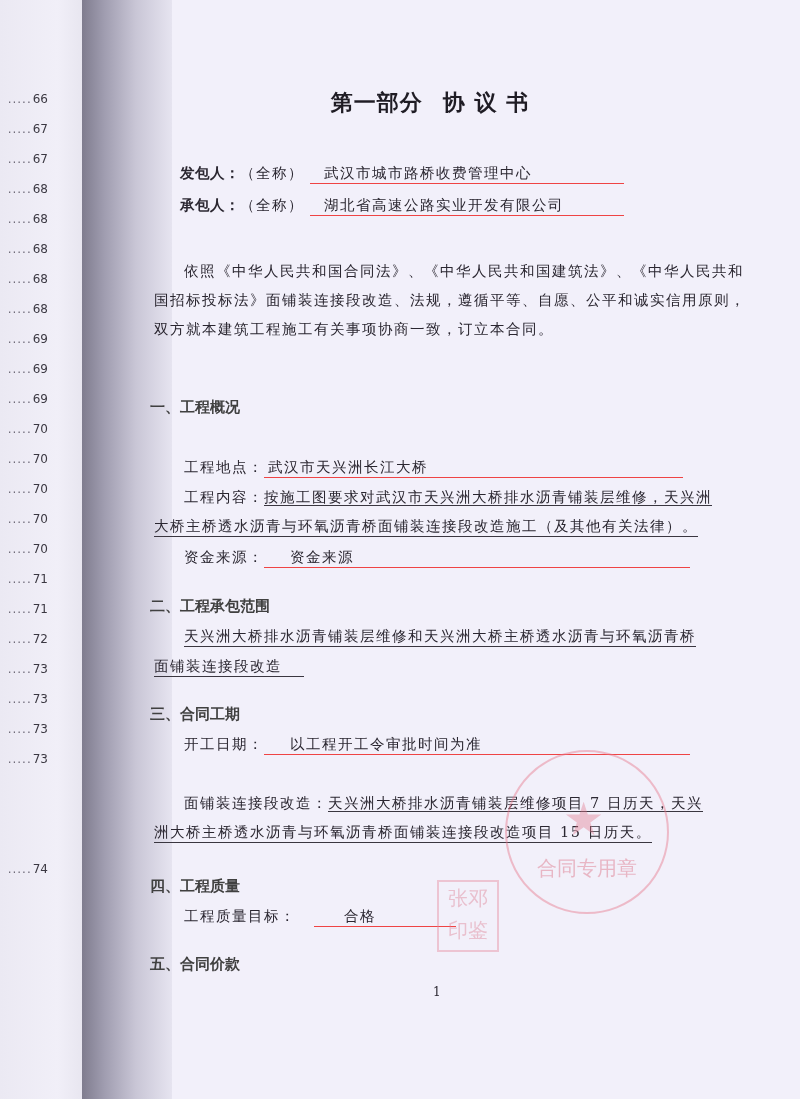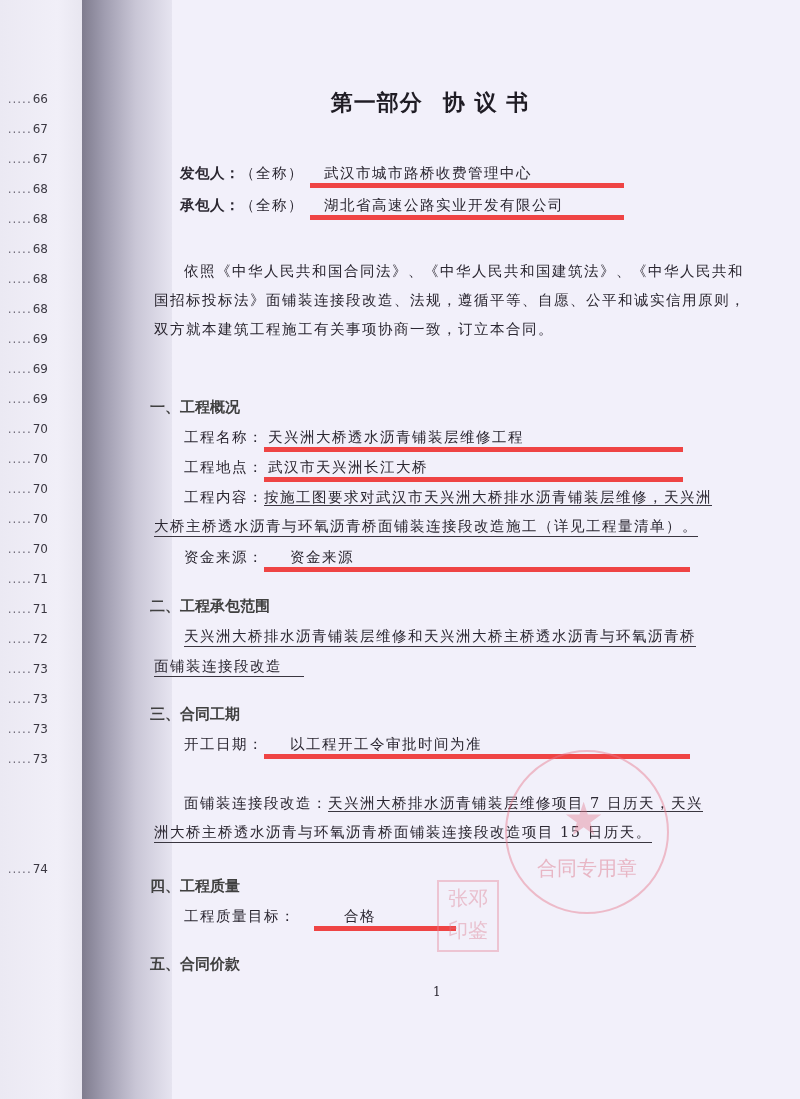--- a/index.html
+++ b/index.html
@@ -29,21 +29,21 @@
   }
   .title {
     position: absolute; top: 88px; left: 0; width: 560px; text-align: center;
     font-family: "DejaVu Sans", sans-serif; font-weight: bold; font-size: 22px;
     letter-spacing: 1px; color: #1f1c24;
   }
   .title .gap { display: inline-block; width: 20px; }
   .line { position: absolute; font-size: 14.5px; white-space: nowrap; letter-spacing: 1.5px; }
   .bold { font-family: "DejaVu Sans", sans-serif; font-weight: bold; letter-spacing: 0.5px; }
   .fill {
-    display: inline-block; border-bottom: 5px solid #ef4444; padding-left: 14px;
+    display: inline-block; border-bottom: 1px solid #ef4444; padding-left: 14px;
   }
   .ul { border-bottom: 1px solid #3a3640; }
   .heading { position: absolute; left: 0; font-family: "DejaVu Sans", sans-serif; font-weight: bold; font-size: 15px; color: #404040; }
   .pageno { position: absolute; left: 283px; top: 985px; font-size: 12px; color: #2a2630; }
   .seal {
     position: absolute; left: 505px; top: 750px; width: 160px; height: 160px;
     border: 2px solid rgba(230,120,140,0.45); border-radius: 50%;
   }
   .seal-text {
     position: absolute; left: 0; bottom: 30px; width: 160px; text-align: center;
@@ -102,30 +102,27 @@
   <div class="line" style="left:30px; top:196px;">
     <span class="bold">承包人：</span><span>（全称）</span>
     <span class="fill" style="width:300px;">湖北省高速公路实业开发有限公司</span>
   </div>
 
   <div class="line" style="left:34px; top:262px;">依照《中华人民共和国合同法》、《中华人民共和国建筑法》、《中华人民共和</div>
   <div class="line" style="left:4px; top:291px;">国招标投标法》面铺装连接段改造、法规，遵循平等、自愿、公平和诚实信用原则，</div>
   <div class="line" style="left:4px; top:320px;">双方就本建筑工程施工有关事项协商一致，订立本合同。</div>
 
   <div class="heading" style="top:398px;">一、工程概况</div>
-  <div class="line" style="left:34px; top:428px;">
-    <span>工程名称：</span><span class="fill" style="width:415px; padding-left:4px;">天兴洲大桥透水沥青铺装层维修工程</span>
-  </div>
   <div class="line" style="left:34px; top:458px;">
     <span>工程地点：</span><span class="fill" style="width:415px; padding-left:4px;">武汉市天兴洲长江大桥</span>
   </div>
   <div class="line" style="left:34px; top:488px;">
     <span>工程内容：</span><span class="ul">按施工图要求对武汉市天兴洲大桥排水沥青铺装层维修，天兴洲</span>
   </div>
-  <div class="line ul" style="left:4px; top:517px;">大桥主桥透水沥青与环氧沥青桥面铺装连接段改造施工（详见工程量清单）。</div>
+  <div class="line ul" style="left:4px; top:517px;">大桥主桥透水沥青与环氧沥青桥面铺装连接段改造施工（及其他有关法律）。</div>
   <div class="line" style="left:34px; top:548px;">
     <span>资金来源：</span><span class="fill" style="width:400px; padding-left:26px;">资金来源</span>
   </div>
 
   <div class="heading" style="top:597px;">二、工程承包范围</div>
   <div class="line ul" style="left:34px; top:627px;">天兴洲大桥排水沥青铺装层维修和天兴洲大桥主桥透水沥青与环氧沥青桥</div>
   <div class="line ul" style="left:4px; top:657px; padding-right:22px;">面铺装连接段改造</div>
 
   <div class="heading" style="top:705px;">三、合同工期</div>
   <div class="line" style="left:34px; top:735px;">

